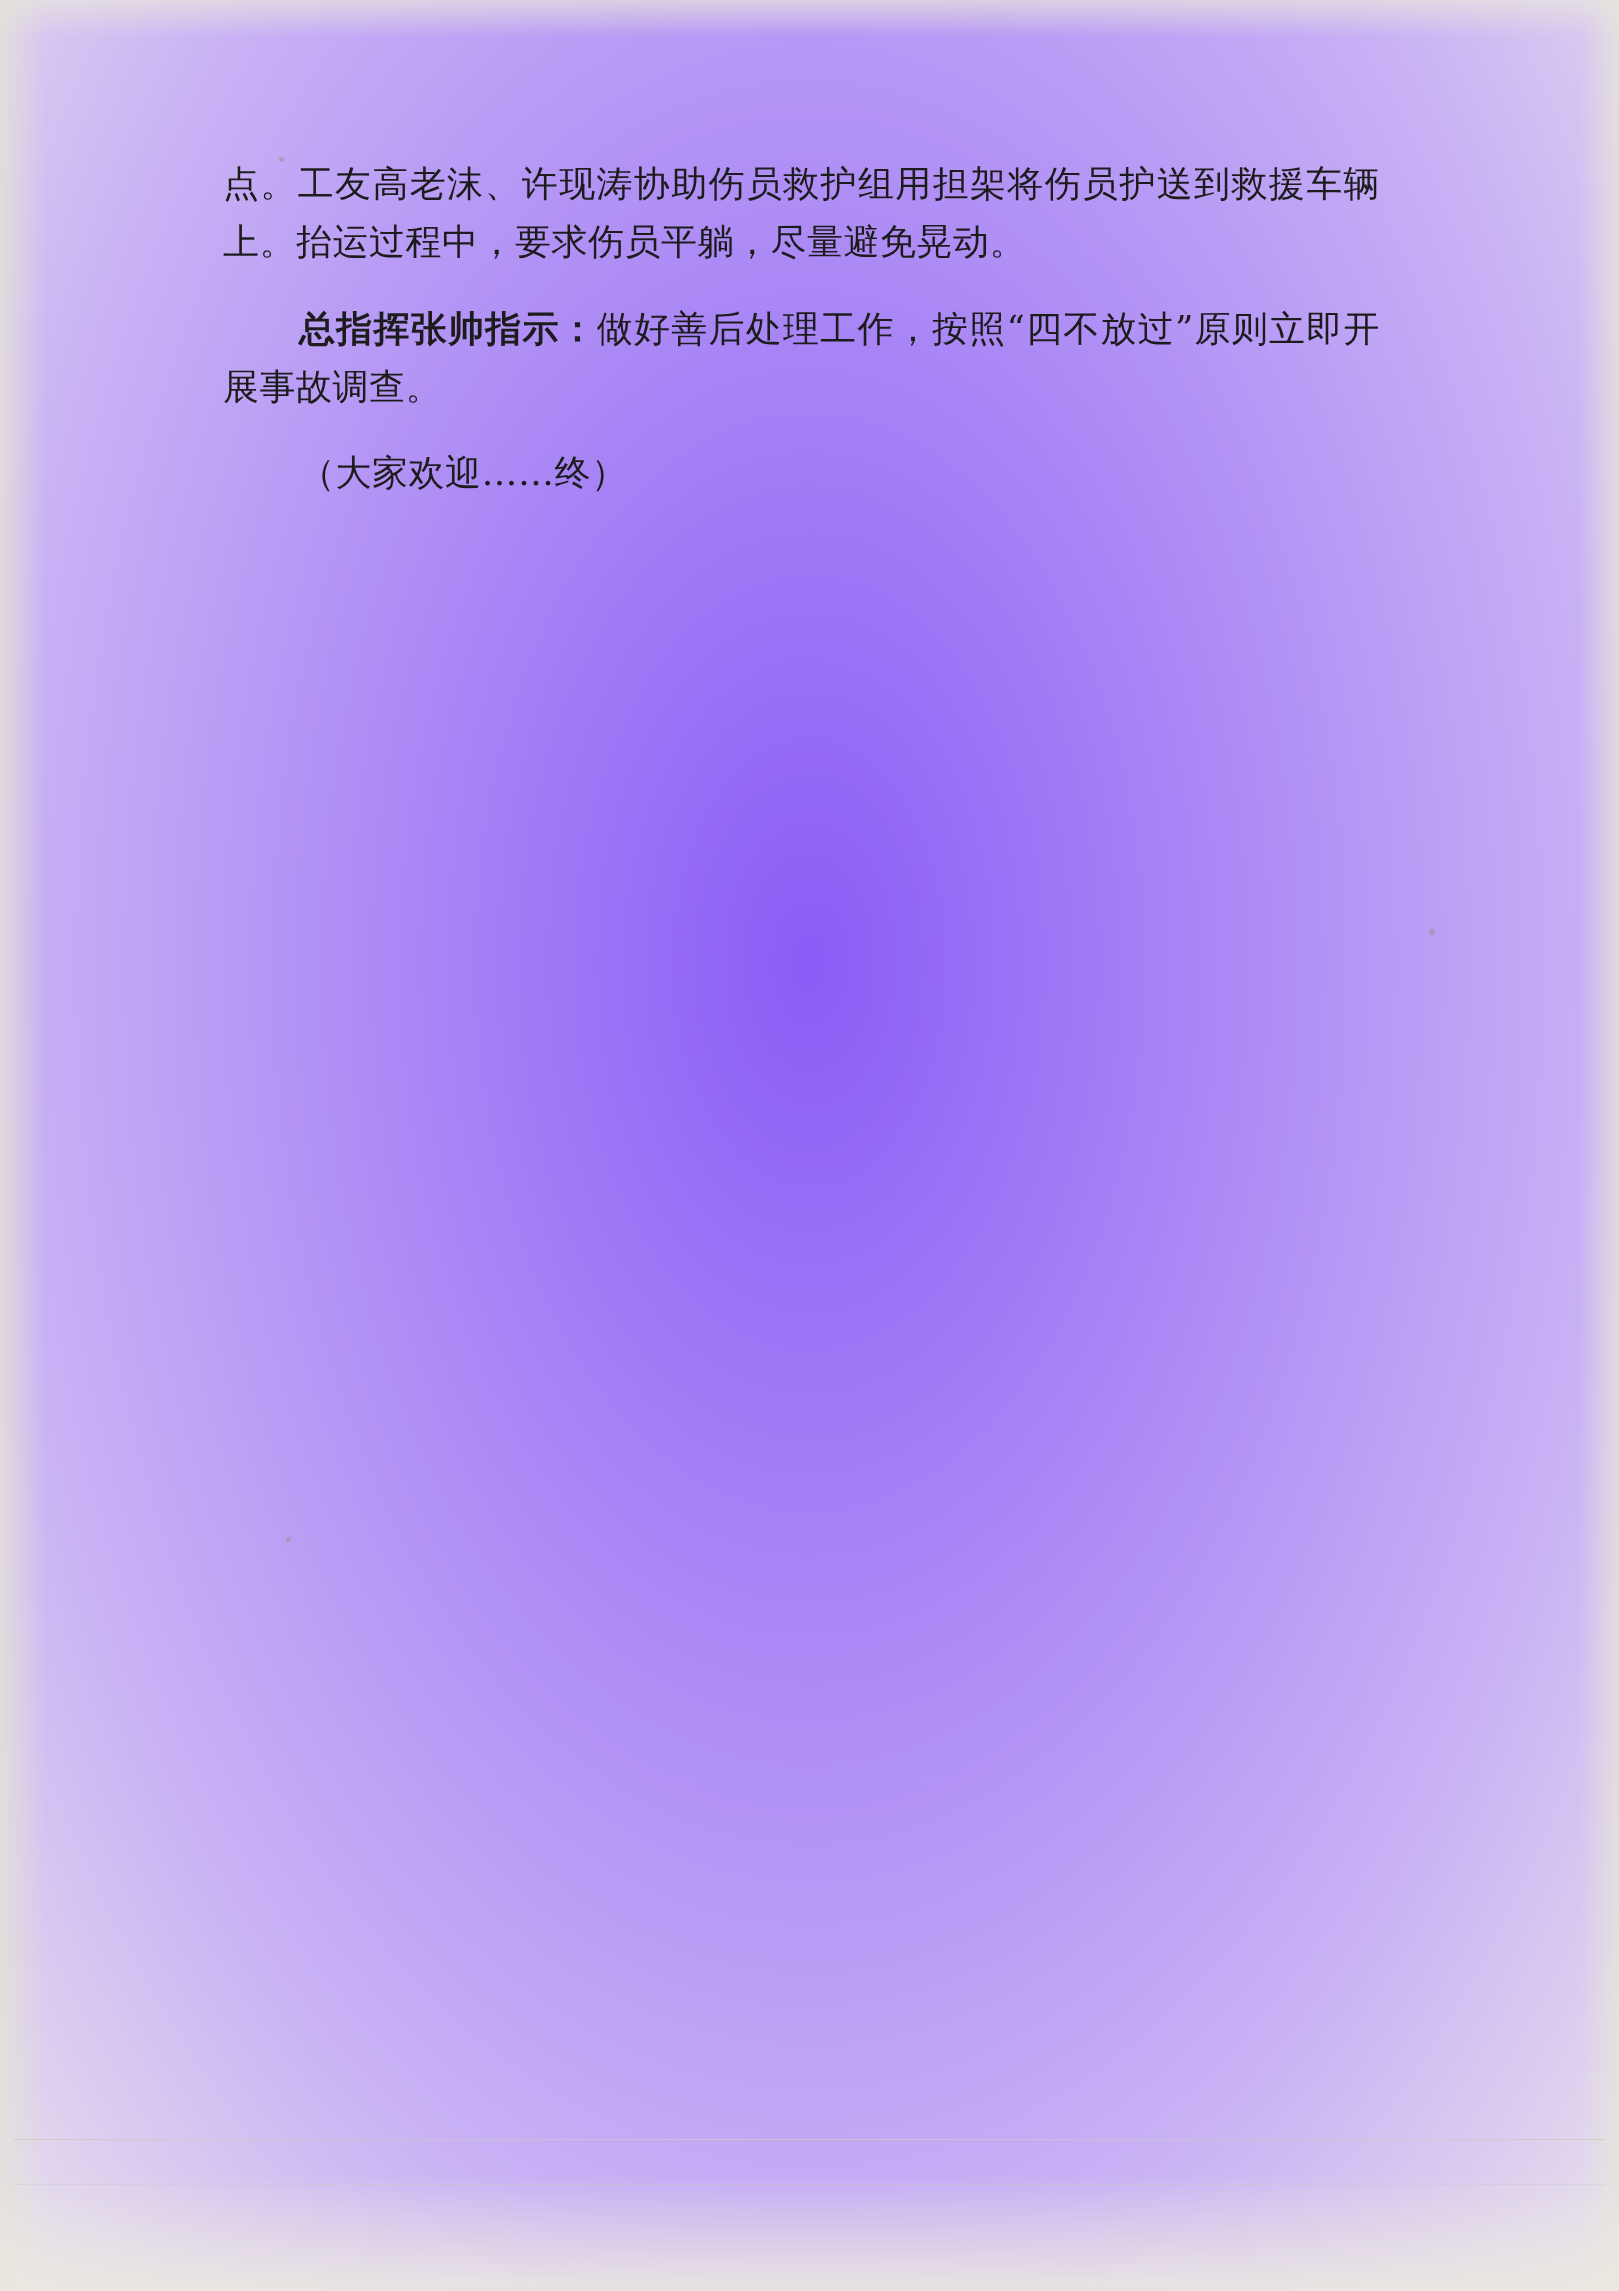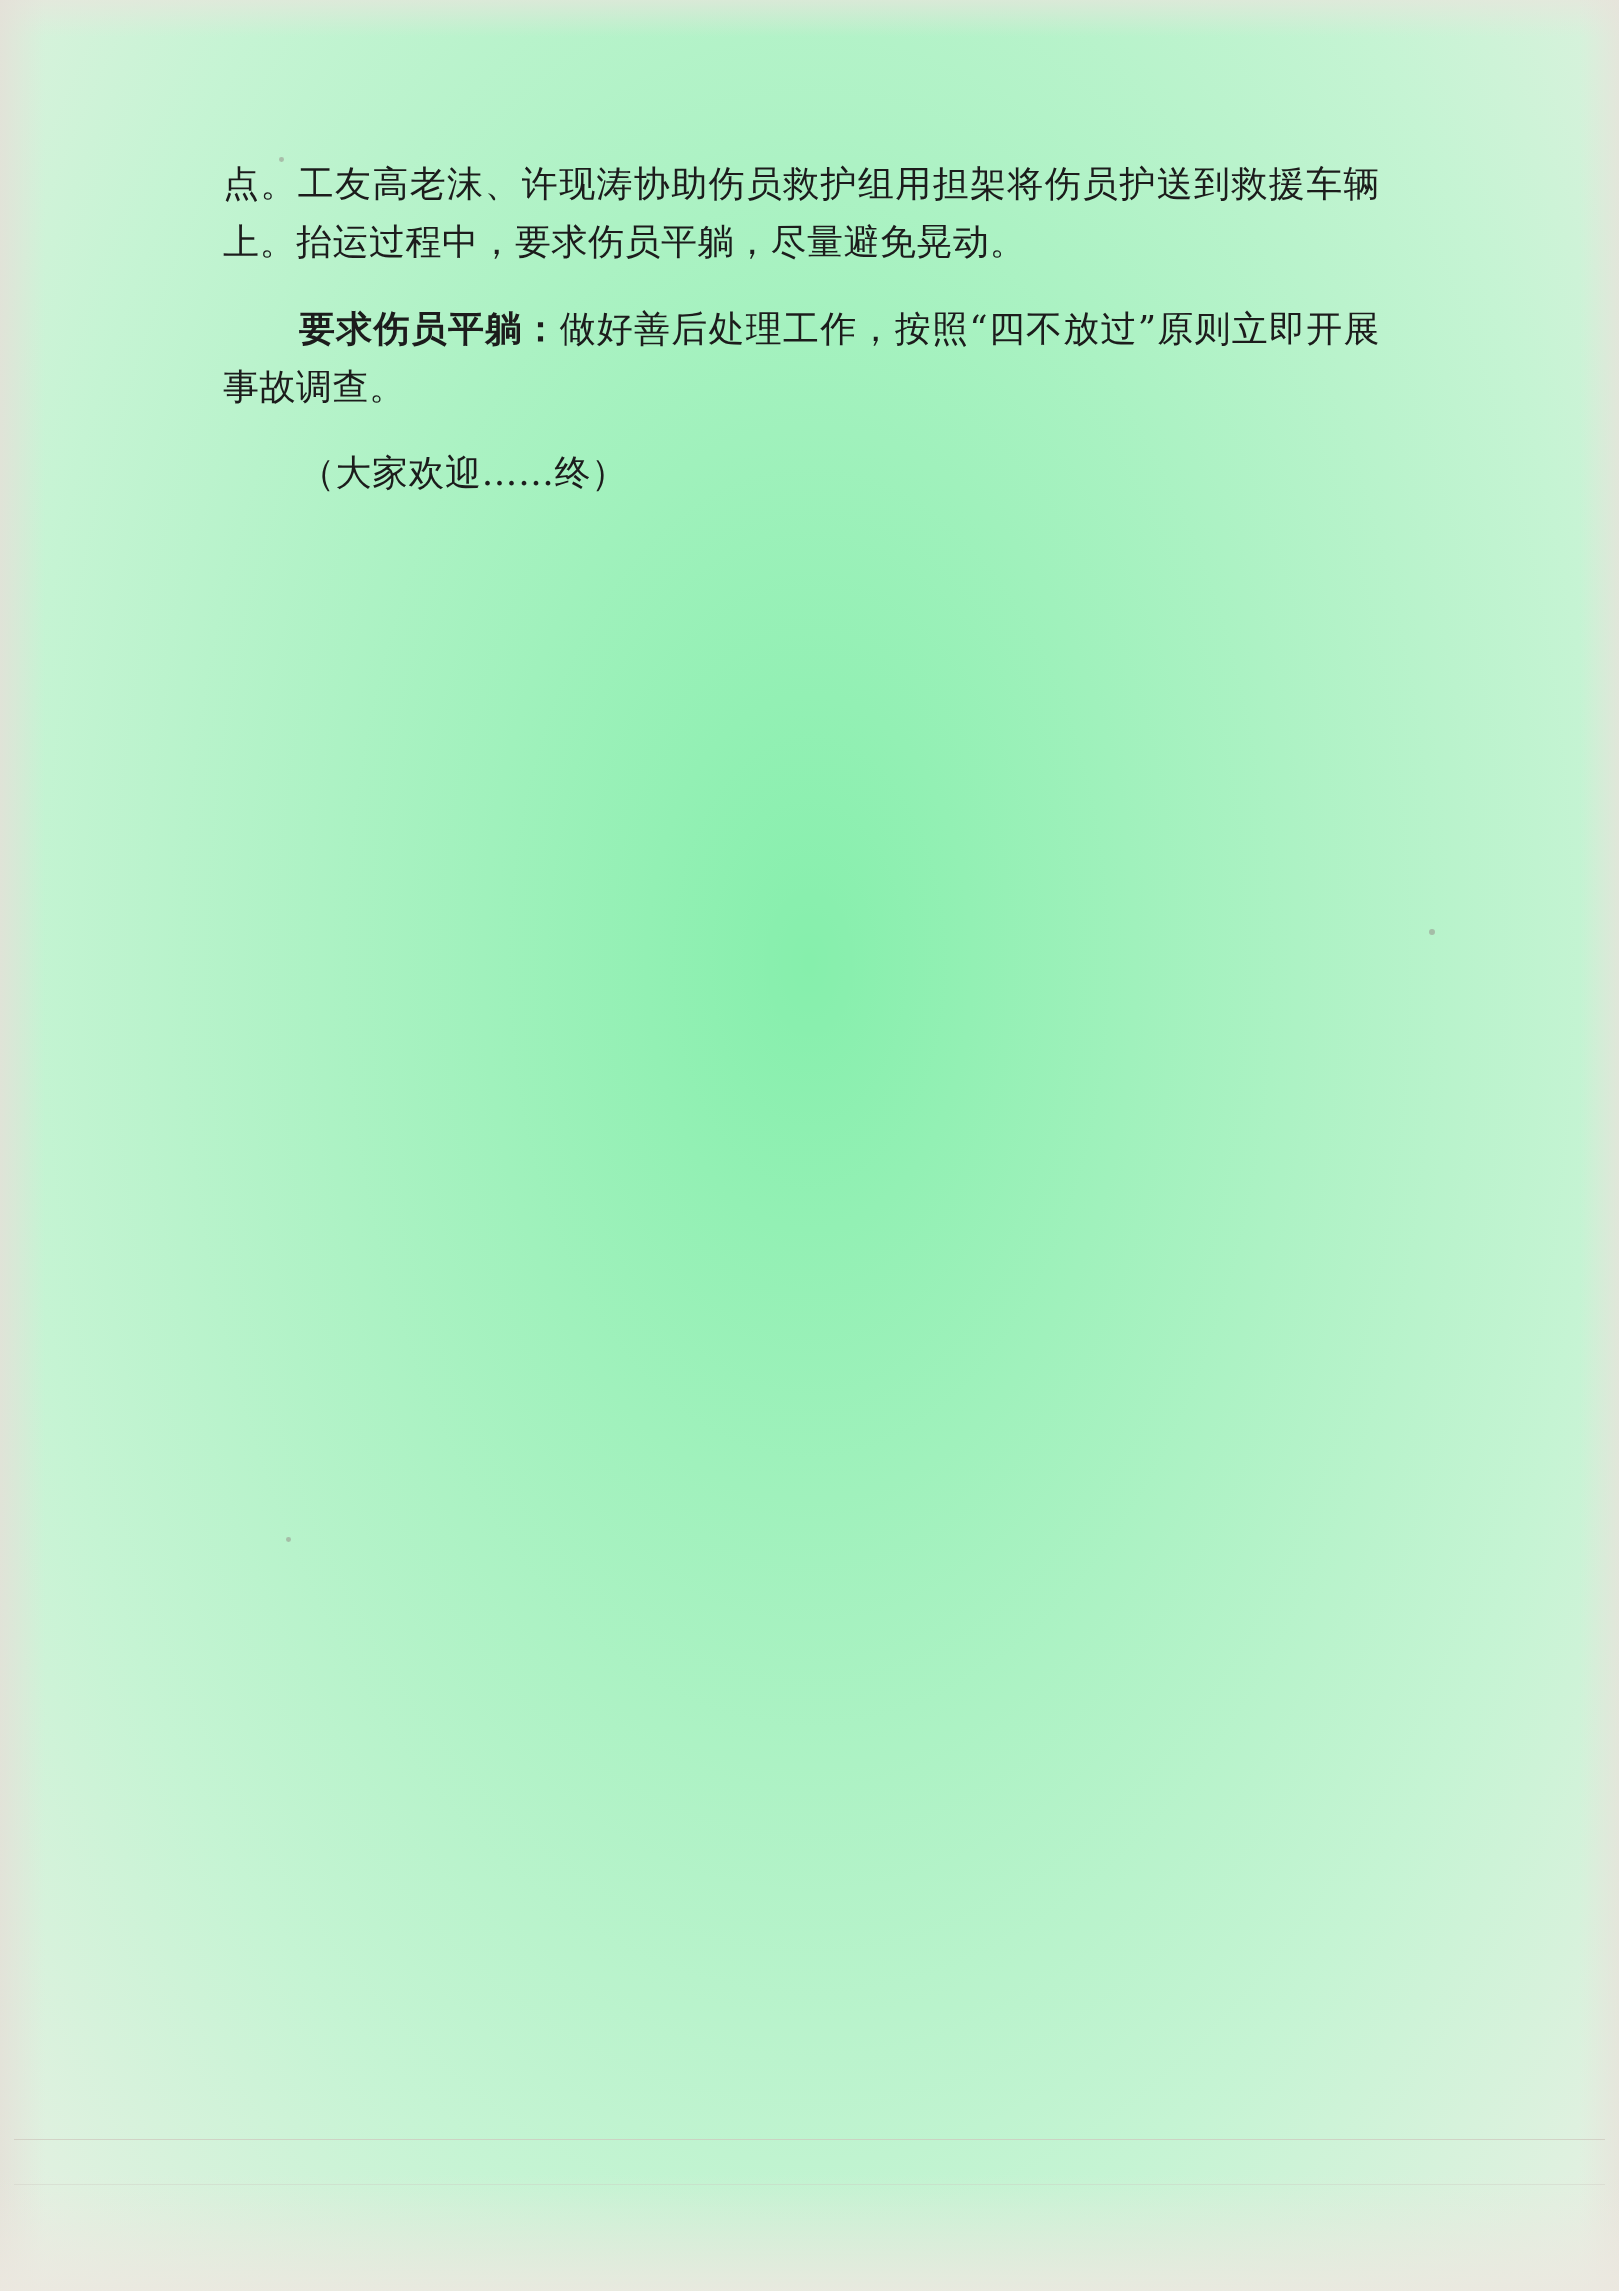--- a/index.html
+++ b/index.html
@@ -8,21 +8,21 @@
     background: #ffffff;
   }
   body {
     font-family: "DejaVu Serif", "Liberation Serif", serif;
   }
   .page {
     position: relative;
     width: 1619px;
     height: 2292px;
     margin: 0 auto;
-    background: #86efac;
+    background: #8b5cf6;
     overflow: hidden;
   }
   
   .scan-tint {
     position: absolute;
     inset: 0;
     background:
       radial-gradient(ellipse at 50% 42%, rgba(255,255,255,0) 0%, rgba(250,248,244,0.55) 70%, rgba(243,240,234,0.9) 100%);
     pointer-events: none;
   }
@@ -110,21 +110,21 @@
   <div class="speck" style="left:1429px; top:929px; width:5.9px; height:5.9px;"></div>
   <div class="speck" style="left:286px; top:1537px; width:4.9px; height:4.9px;"></div>
 
   <div class="text-body">
 
     <p class="para">
       <span>点。工友高老沫、许现涛协助伤员救护组用担架将伤员护送到救援车辆上。抬运过程中，要求伤员平躺，尽量避免晃动。</span>
     </p>
 
     <p class="para indent gap-before">
-      <span class="lead">要求伤员平躺：</span><span>做好善后处理工作，按照“四不放过”原则立即开展事故调查。</span>
+      <span class="lead">总指挥张帅指示：</span><span>做好善后处理工作，按照“四不放过”原则立即开展事故调查。</span>
     </p>
 
 
     <p class="para indent gap-before">
       <span>（大家欢迎……终）</span>
     </p>
 
 
   </div>
 </div>

